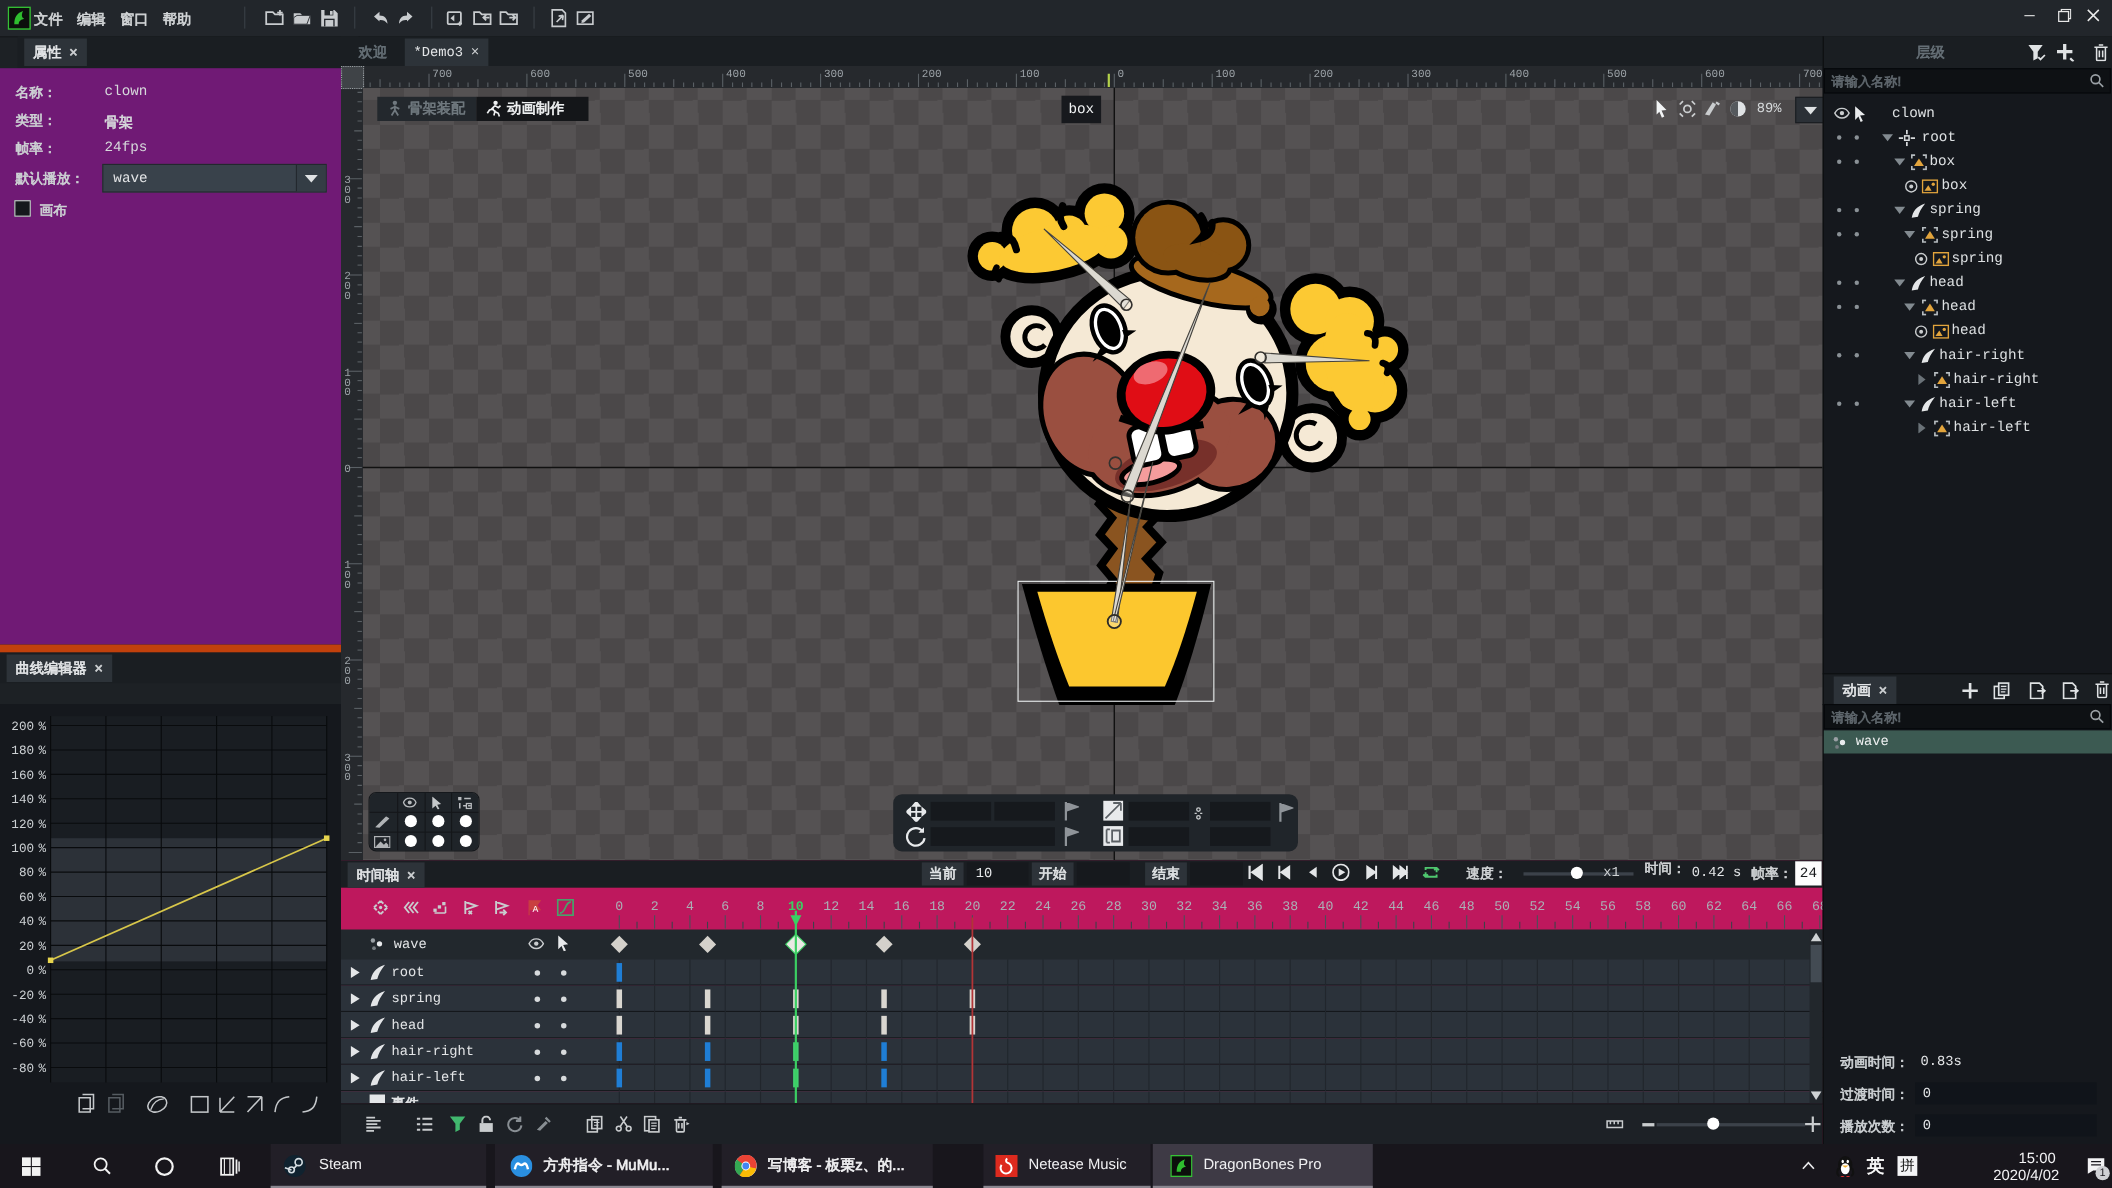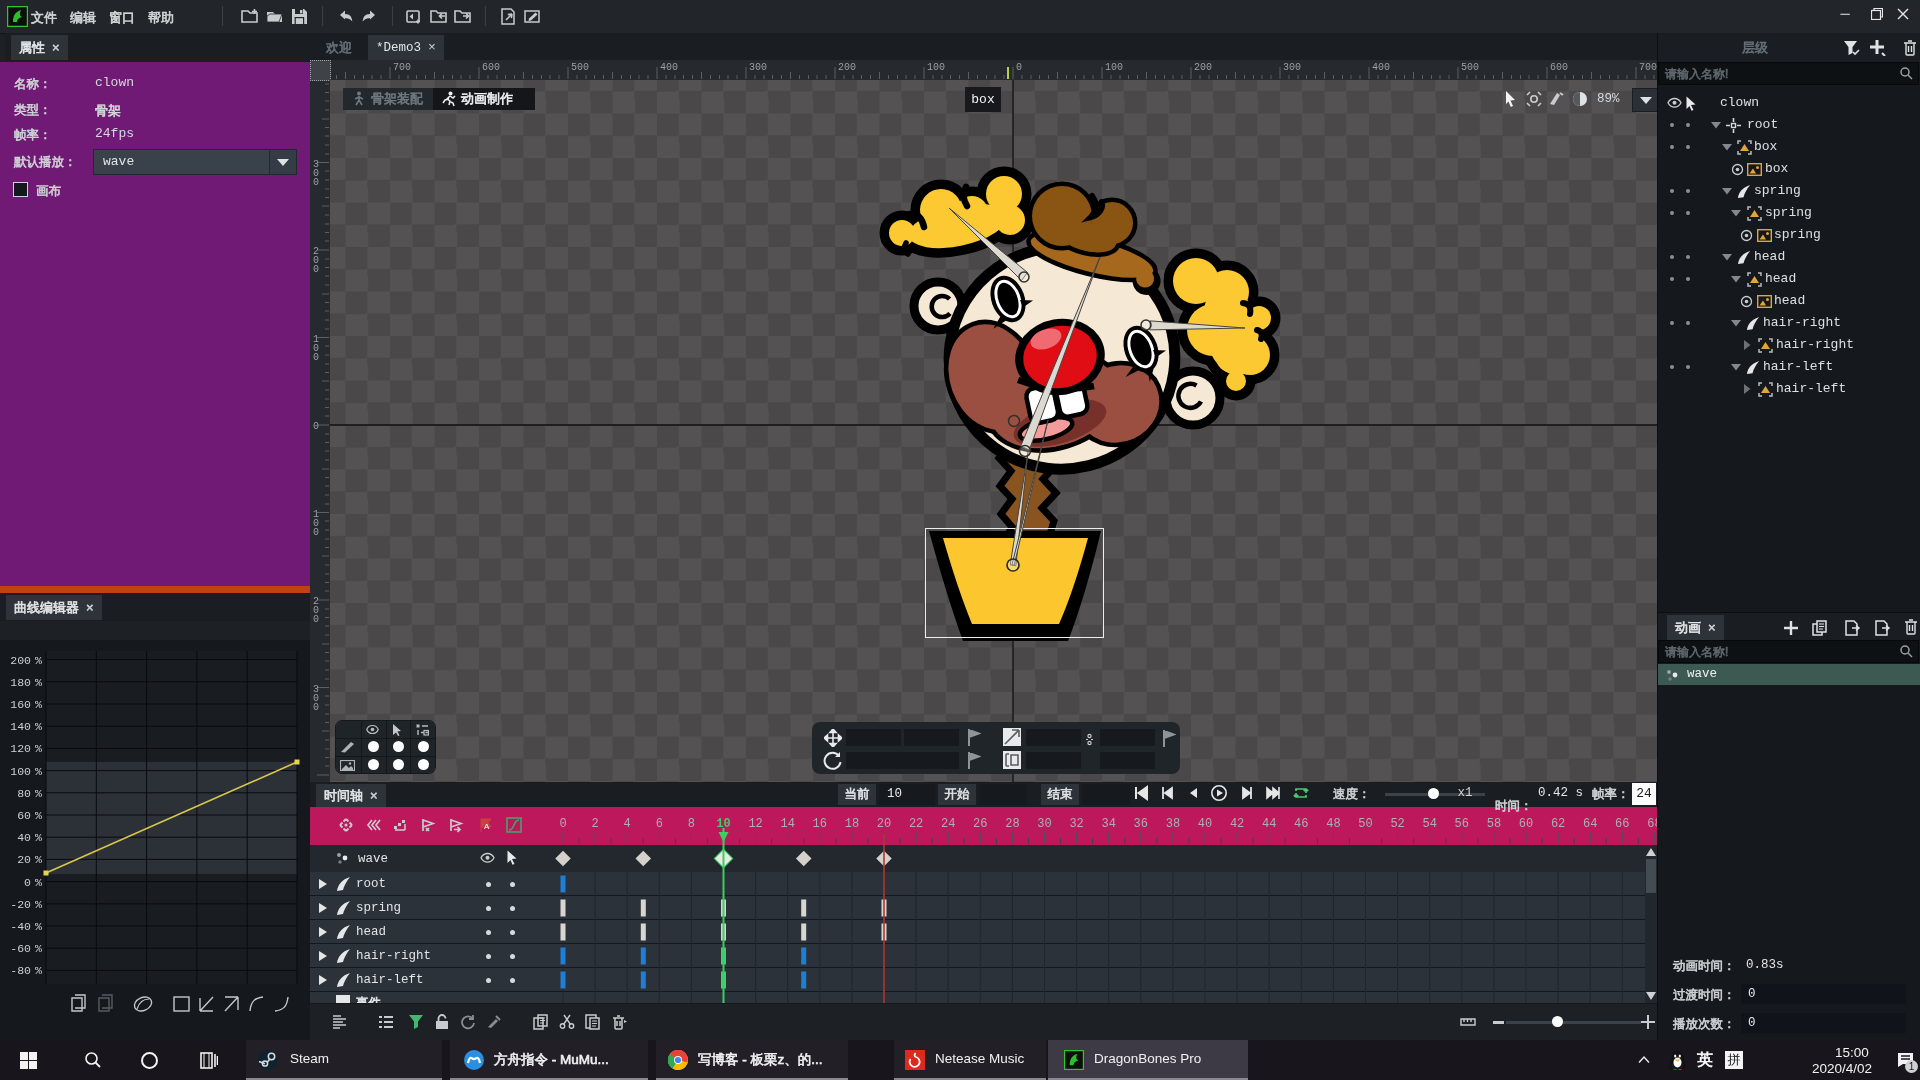--- a/index.html
+++ b/index.html
@@ -107,21 +107,21 @@
       </svg>
  <span class="winbtn" style="right:60px">─</span>
  <svg class="abs" style="right:37px;top:8px" width="12" height="12" viewBox="0 0 12 12">
         <rect x="0.5" y="2.5" width="9" height="9" fill="none" stroke="#e8e8e8" stroke-width="1.2"></rect>
         <path d="M3 2.5 V0.5 H11.5 V9 H9.5" fill="none" stroke="#e8e8e8" stroke-width="1.2"></path>
       </svg>
  <svg class="abs" style="right:11px;top:8px" width="12" height="12" viewBox="0 0 12 12">
         <path d="M1 1 L11 11 M11 1 L1 11" stroke="#e8e8e8" stroke-width="1.4"></path>
       </svg>
 </div>
-<div class="tabrow abs" style="left:5px;top:33px;width:310px;height:29px;border-right:1px solid #0c0e10;">
+<div class="tabrow abs" style="left:16px;top:33px;width:310px;height:29px;border-right:1px solid #0c0e10;">
   <div class="tab" style="left:6px;">属性<span class="x">×</span></div>
 </div>
 <div id="propPanel" class="abs" style="top:62px;height:550px;">
   <span class="plabel" style="top:14px">名称：</span>
       <span class="pval mono" style="top:13px">clown</span>
   <span class="plabel" style="top:40px">类型：</span>
       <span class="pval" style="top:40px">骨架</span>
   <span class="plabel" style="top:65px">帧率：</span>
       <span class="pval mono" style="top:64px">24fps</span>
   <span class="plabel" style="top:92px">默认播放：</span>
@@ -752,21 +752,21 @@
       <svg class="abs" style="left:955px;top:3px" width="16" height="16" viewBox="0 0 16 16">
         <path d="M2 3 L8 8 L2 13 Z M8 3 L14 8 L8 13 Z M14 2 V14" fill="#e4e6e8" stroke="#e4e6e8" stroke-width="1.6"></path>
       </svg>
       <svg class="abs" style="left:983px;top:3px" width="16" height="16" viewBox="0 0 16 16">
         <path d="M3 6 V4 H13 V8 M13 10 V12 H3 V8 M13 4 l2.2 2 M13 4 l-2.2 2 M3 12 l2.2 -2 M3 12 l-2.2 -2" stroke="#4fc76f" stroke-width="1.7" fill="none"></path>
       </svg>
       <span class="abs cjk" style="left:1023px;top:4px;font-size:12.5px;color:#cfd2d4;">速度：</span>
       <div class="abs" style="left:1075px;top:11px;width:100px;height:3px;background:#3c424a;"></div>
       <div class="abs" style="left:1118px;top:6px;width:11px;height:11px;border-radius:50%;background:#fff;"></div>
       <span class="abs mono" style="left:1125px;top:4px;font-size:12.5px;color:#cfd2d4;">&nbsp;&nbsp;&nbsp;x1</span>
-      <span class="abs cjk" style="left:1185px;top:16px;font-size:12.5px;color:#cfd2d4;">时间：</span>
+      <span class="abs cjk" style="left:1185px;top:0;font-size:12.5px;color:#cfd2d4;">时间：</span>
       <span class="abs mono" style="left:1228px;top:4px;font-size:12.5px;color:#e4e6e8;">0.42 s</span>
       <span class="abs cjk" style="left:1282px;top:4px;font-size:12.5px;color:#cfd2d4;">帧率：</span>
       <div class="abs mono" style="left:1322px;top:1px;width:24px;height:22px;background:#fdfdfd;color:#17191c;font-size:13px;text-align:center;line-height:22px;">24</div>
       <svg class="abs" style="left:28px;top:35px" width="16" height="16" viewBox="0 0 16 16">
         <path d="M8 2 l2.5 2.5 M8 2 l-2.5 2.5 M8 14 l2.5 -2.5 M8 14 l-2.5 -2.5 M2 8 l2.5 2.5 M2 8 l2.5 -2.5 M14 8 l-2.5 2.5 M14 8 l-2.5 -2.5" stroke="#c9ccce" stroke-width="1.8" fill="none"></path>
         <circle cx="8" cy="8" r="1.5" fill="#c9ccce"></circle>
       </svg>
       <svg class="abs" style="left:55px;top:35px" width="16" height="16" viewBox="0 0 16 16">
         <path d="M7 3 L3 8 L7 13 M11 3 L7 8 L11 13 M15 3 L11 8 L15 13" stroke="#c9ccce" stroke-width="1.7" fill="none"></path>
       </svg>

